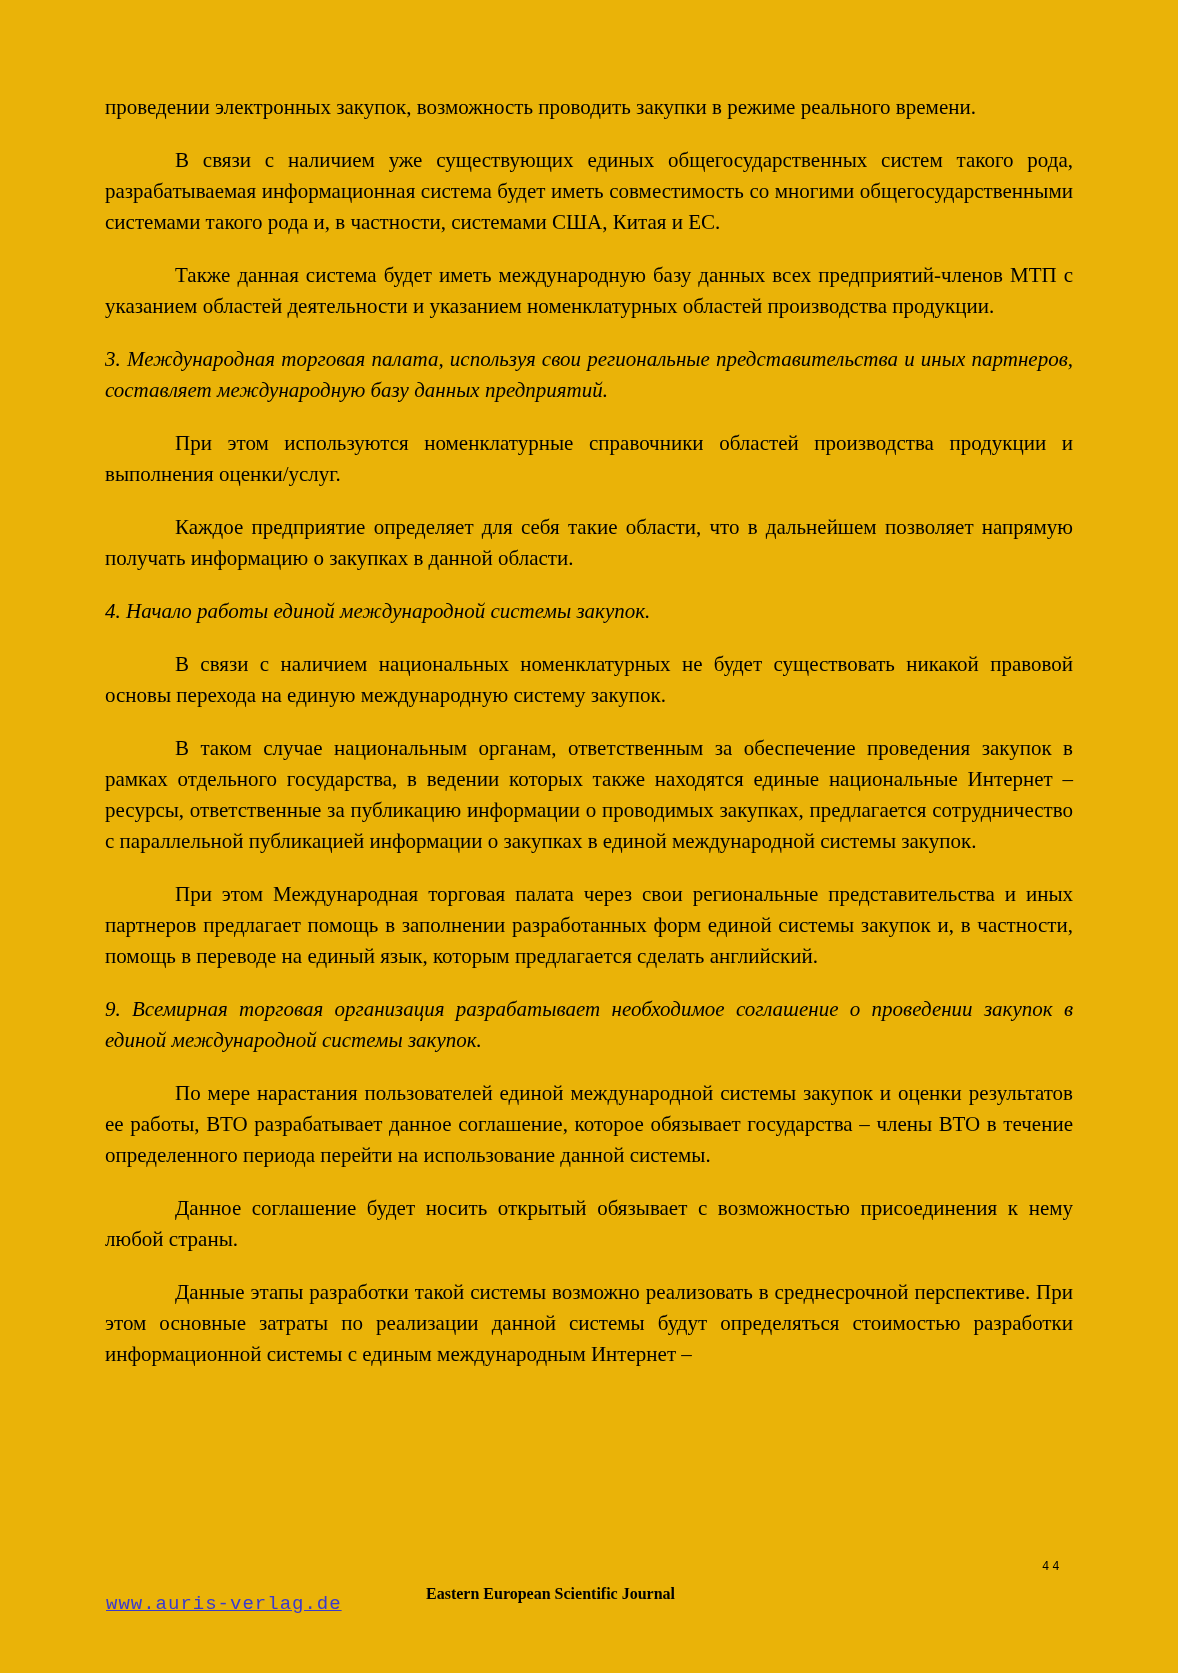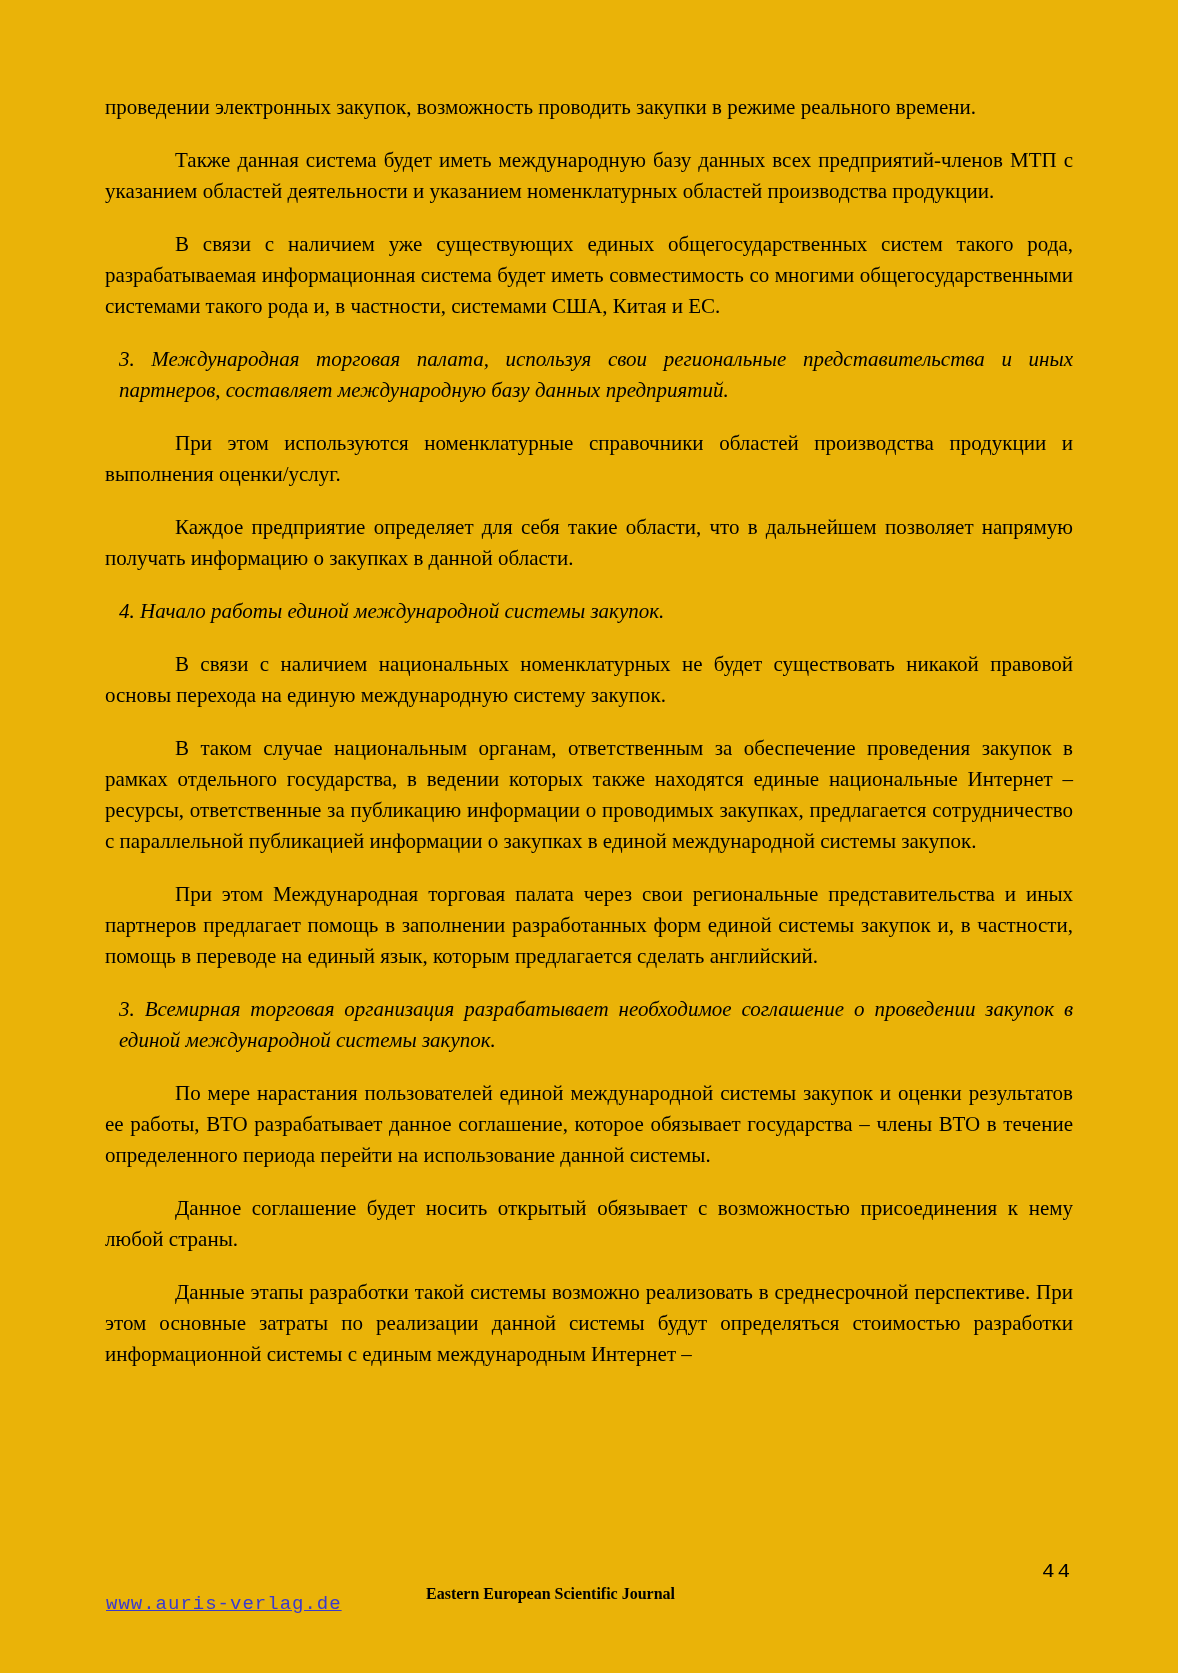--- a/index.html
+++ b/index.html
@@ -28,21 +28,20 @@
     line-height: 31px;
     text-align: justify;
     color: #000000;
   }
   .doc p.indent {
     text-indent: 70px;
   }
   .doc p.head {
     font-style: italic;
     text-indent: 0;
-    margin-left: 14px;
   }
   .footer-url {
     position: absolute;
     left: 106px;
     top: 1584px;
     font-family: "Liberation Mono", "DejaVu Sans Mono", monospace;
     font-size: 19px;
     letter-spacing: 1px;
     color: #3a3ace;
     text-decoration: underline;
@@ -56,42 +55,42 @@
     font-family: "Liberation Serif", serif;
     font-weight: bold;
     font-size: 16px;
     color: #000000;
   }
   .page-num {
     position: absolute;
     left: 1042px;
     top: 1560px;
     font-family: "Liberation Mono", "DejaVu Sans Mono", monospace;
-    font-size: 21px;
+    font-size: 12px;
     letter-spacing: 3px;
     color: #000000;
   }
 </style>
 </head>
 <body>
 
 <div class="page">
 
   <div class="doc">
     <p class="indent" style="text-indent:0;">проведении электронных закупок, возможность проводить закупки в режиме реального времени.</p>
+    <p class="indent">В связи с наличием уже существующих единых общегосударственных систем такого рода, разрабатываемая информационная система будет иметь совместимость со многими общегосударственными системами такого рода и, в частности, системами США, Китая и ЕС.</p>
     <p class="indent">Также данная система будет иметь международную базу данных всех предприятий-членов МТП с указанием областей деятельности и указанием номенклатурных областей производства продукции.</p>
-    <p class="indent">В связи с наличием уже существующих единых общегосударственных систем такого рода, разрабатываемая информационная система будет иметь совместимость со многими общегосударственными системами такого рода и, в частности, системами США, Китая и ЕС.</p>
     <p class="head">3. Международная торговая палата, используя свои региональные представительства и иных партнеров, составляет международную базу данных предприятий.</p>
     <p class="indent">При этом используются номенклатурные справочники областей производства продукции и выполнения оценки/услуг.</p>
     <p class="indent">Каждое предприятие определяет для себя такие области, что в дальнейшем позволяет напрямую получать информацию о закупках в данной области.</p>
     <p class="head">4. Начало работы единой международной системы закупок.</p>
     <p class="indent">В связи с наличием национальных номенклатурных не будет существовать никакой правовой основы перехода на единую международную систему закупок.</p>
     <p class="indent">В таком случае национальным органам, ответственным за обеспечение проведения закупок в рамках отдельного государства, в ведении которых также находятся единые национальные Интернет – ресурсы, ответственные за публикацию информации о проводимых закупках, предлагается сотрудничество с параллельной публикацией информации о закупках в единой международной системы закупок.</p>
     <p class="indent">При этом Международная торговая палата через свои региональные представительства и иных партнеров предлагает помощь в заполнении разработанных форм единой системы закупок и, в частности, помощь в переводе на единый язык, которым предлагается сделать английский.</p>
-    <p class="head">3. Всемирная торговая организация разрабатывает необходимое соглашение о проведении закупок в единой международной системы закупок.</p>
+    <p class="head">9. Всемирная торговая организация разрабатывает необходимое соглашение о проведении закупок в единой международной системы закупок.</p>
     <p class="indent">По мере нарастания пользователей единой международной системы закупок и оценки результатов ее работы, ВТО разрабатывает данное соглашение, которое обязывает государства – члены ВТО в течение определенного периода перейти на использование данной системы.</p>
     <p class="indent">Данное соглашение будет носить открытый обязывает с возможностью присоединения к нему любой страны.</p>
     <p class="indent">Данные этапы разработки такой системы возможно реализовать в среднесрочной перспективе. При этом основные затраты по реализации данной системы будут определяться стоимостью разработки информационной системы с единым международным Интернет –</p>
   </div>
 
   <div class="page-num">44</div>
 
   <a class="footer-url">www.auris-verlag.de</a>
 
   <div class="footer-journal">Eastern European Scientific Journal</div>

